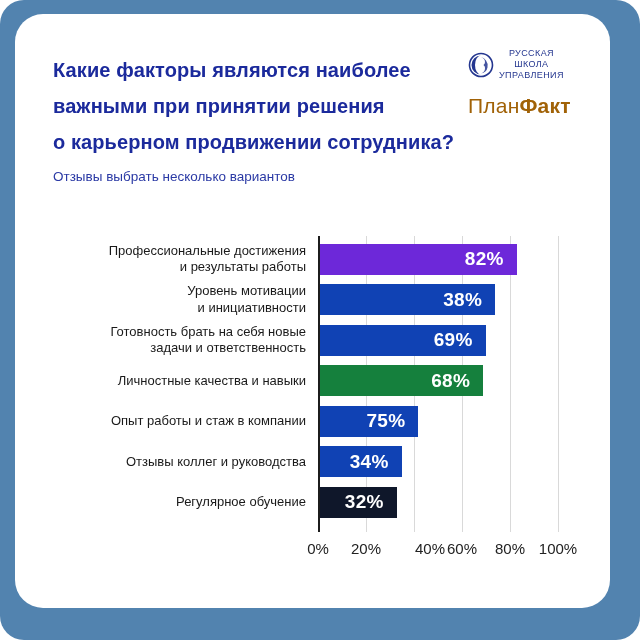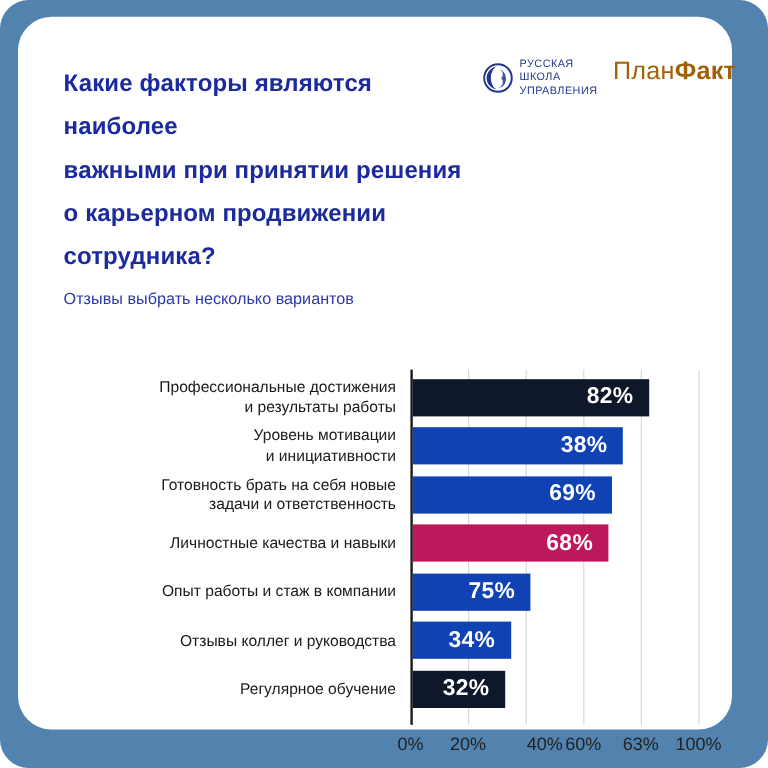--- a/index.html
+++ b/index.html
@@ -9,28 +9,28 @@
     background: #5283af; border-radius: 24px; overflow: hidden;
   }
   .card {
     position: absolute; left: 15px; top: 14px; right: 30px; bottom: 32px;
     background: #ffffff; border-radius: 28px;
   }
   
   .header { display: flex; justify-content: space-between; margin: 38px 24px 0 38px; }
   .title { font-size: 20px; line-height: 36px; font-weight: bold; color: #1b2a9c; white-space: pre-line; letter-spacing: 0.1px; }
   .subtitle { margin-top: 9px; font-size: 13.5px; color: #2b3aa5; }
-  .logos { display: flex; flex-direction: row; align-items: flex-start; gap: 13px; min-width: 118px; margin-top: -4px; }
+  .logos { display: flex; flex-direction: column; align-items: flex-start; gap: 13px; min-width: 118px; margin-top: -4px; text-align: center; }
   .rsu { display: flex; align-items: center; gap: 5px; }
   .rsu-icon svg { display: block; }
   .rsu-text { font-size: 9px; line-height: 11px; color: #24368f; letter-spacing: 0.4px; }
   .planfact { font-size: 21px; color: #a16207; letter-spacing: 0.2px; }
   .planfact b { font-weight: bold; }
   
-  .chart { position: relative; margin-top: 52px; height: 340px; margin-left: 24px; }
+  .chart { position: relative; margin-top: 52px; height: 340px; }
   .gridlines { position: absolute; left: 303px; top: 0; width: 245px; height: 296px; }
   .gridline { position: absolute; top: 0; bottom: 0; width: 1px; background: #d9d9d9; }
   .axisline { position: absolute; top: 0; bottom: 0; width: 2px; background: #1c1c1c; }
   .rows { position: absolute; left: 0; top: 3px; right: 0; }
   .row { display: flex; align-items: center; height: 40.5px; }
   .row-label {
     width: 303px; padding-right: 12px; text-align: right;
     font-size: 13px; line-height: 16.5px; color: #1a1a1a;
   }
   .bar {
@@ -81,51 +81,51 @@
           <div class="axisline" style="left: 0px; background: rgb(28, 28, 28);"></div>
           <div class="gridline" style="left: 48px; background: rgb(217, 217, 217);"></div>
           <div class="gridline" style="left: 96px; background: rgb(217, 217, 217);"></div>
           <div class="gridline" style="left: 144px; background: rgb(217, 217, 217);"></div>
           <div class="gridline" style="left: 192px; background: rgb(217, 217, 217);"></div>
           <div class="gridline" style="left: 240px; background: rgb(217, 217, 217);"></div>
         </div>
       <div class="rows">
           <div class="row">
             <div class="row-label">Профессиональные достижения<br>и результаты работы</div>
-            <div class="bar" style="width: 196.8px; background: #0f172a; color: rgb(255, 255, 255);">82%</div>
+            <div class="bar" style="width: 196.8px; background: #6d28d9; color: rgb(255, 255, 255);">82%</div>
           </div>
           <div class="row">
             <div class="row-label">Уровень мотивации<br>и инициативности</div>
             <div class="bar" style="width: 175.2px; background: rgb(16, 66, 180); color: rgb(255, 255, 255);">38%</div>
           </div>
           <div class="row">
             <div class="row-label">Готовность брать на себя новые<br>задачи и ответственность</div>
             <div class="bar" style="width: 165.6px; background: rgb(16, 66, 180); color: rgb(255, 255, 255);">69%</div>
           </div>
           <div class="row">
             <div class="row-label">Личностные качества и навыки</div>
-            <div class="bar" style="width: 163.2px; background: #be185d; color: rgb(255, 255, 255);">68%</div>
+            <div class="bar" style="width: 163.2px; background: #15803d; color: rgb(255, 255, 255);">68%</div>
           </div>
           <div class="row">
             <div class="row-label">Опыт работы и стаж в компании</div>
             <div class="bar" style="width: 98.4px; background: rgb(16, 66, 180); color: rgb(255, 255, 255);">75%</div>
           </div>
           <div class="row">
             <div class="row-label">Отзывы коллег и руководства</div>
             <div class="bar" style="width: 81.6px; background: rgb(16, 66, 180); color: rgb(255, 255, 255);">34%</div>
           </div>
           <div class="row">
             <div class="row-label">Регулярное обучение</div>
             <div class="bar" style="width: 76.8px; background: #0f172a; color: rgb(255, 255, 255);">32%</div>
           </div>
         </div>
       <div class="xaxis">
           <span class="xtick" style="left: -28px;">0%</span>
           <span class="xtick" style="left: 20px;">20%</span>
           <span class="xtick" style="left: 84px;">40%</span>
           <span class="xtick" style="left: 116px;">60%</span>
-          <span class="xtick" style="left: 164px;">63%</span>
+          <span class="xtick" style="left: 164px;">80%</span>
           <span class="xtick" style="left: 212px;">100%</span>
         </div>
     </div>
 
   </div>
 </div>
 
 </body></html>

